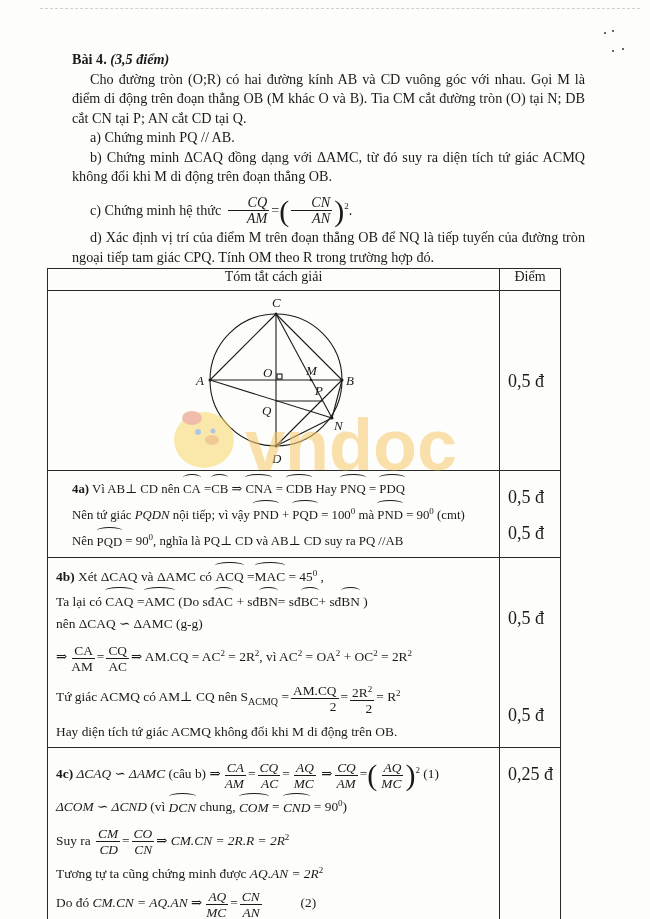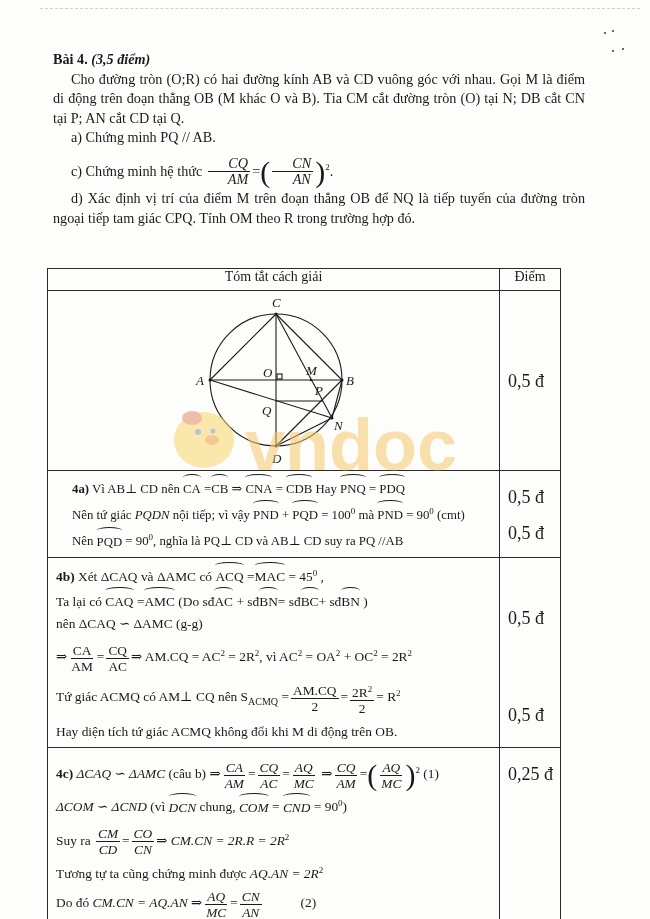--- a/index.html
+++ b/index.html
@@ -3,26 +3,26 @@
 <meta charset="utf-8">
 <style>
   * { box-sizing: border-box; margin: 0; padding: 0; }
   html, body { width: 650px; height: 919px; background: #fdfdfb; overflow: hidden; }
   body { position: relative; font-family: "Liberation Serif", "DejaVu Serif", serif; color: #1a1a1a; font-size: 14.2px; }
   .topline { position: absolute; left: 40px; top: 8px; width: 600px; height: 1px; border-top: 1px dashed #cfcfcf; }
   .specks { position: absolute; right: 20px; top: 30px; width: 30px; height: 30px; }
   .specks i { position: absolute; width: 2px; height: 2px; background: #333; border-radius: 50%; }
 
   .problem { position: absolute; left: 53px; top: 50px; width: 532px; line-height: 19.5px; }
-  .problem p { text-align: justify; }
+  .problem p { text-align: justify; margin-left: 19px; }
   .indent { text-indent: 18px; }
   .title { font-weight: bold; }
   .title em { font-style: italic; }
   .m { font-style: italic; }
-  .frac { display: inline-flex; flex-direction: column; align-items: center; vertical-align: middle; line-height: 15px; margin: 0 2px; }
+  .frac { display: inline-flex; flex-direction: column; align-items: flex-end; vertical-align: middle; line-height: 15px; margin: 0 2px; }
   .frac .num { border-bottom: 1px solid #1a1a1a; padding: 0 2px; }
   .frac .den { padding: 0 2px; }
   .paren { font-size: 30px; vertical-align: middle; line-height: 30px; font-weight: 300; }
   sup { font-size: 9px; }
   sub { font-size: 10px; }
   .arc { display: inline-block; position: relative; padding-top: 3px; }
   .arc::before { content: ""; position: absolute; left: 0; right: 0; top: -1px; height: 6px; border-top: 1px solid #1a1a1a; border-radius: 50% 50% 0 0; }
 
   table.sol { position: absolute; left: 47px; top: 268px; width: 514px; border-collapse: collapse; }
   table.sol td, table.sol th { border: 1.3px solid #2a2a2a; vertical-align: top; }
@@ -48,20 +48,21 @@
   <i style="left:4px;top:2px"></i>
     <i style="left:12px;top:0px"></i>
     <i style="left:22px;top:18px"></i>
     <i style="left:12px;top:20px"></i>
 </div>
 
 <div class="problem">
   <p><span class="title"><span>Bài 4.</span> <em>(3,5 điểm)</em></span></p>
   <p class="indent">Cho đường tròn (O;R) có hai đường kính AB và CD vuông góc với nhau. Gọi M là điểm di động trên đoạn thẳng OB (M khác O và B). Tia CM cắt đường tròn (O) tại N; DB cắt CN tại P; AN cắt CD tại Q.</p>
   <p class="indent">a) Chứng minh PQ // AB.</p>
+  <p class="indent">b) Chứng minh ΔCAQ đồng dạng với ΔAMC, từ đó suy ra diện tích tứ giác ACMQ không đổi khi M di động trên đoạn thẳng OB.</p>
   <p class="indent" style="line-height:38px;">
     <span>c) Chứng minh hệ thức</span>
     <span class="frac m">
         <span class="num">CQ</span>
         <span class="den">AM</span>
       </span>=<span class="paren">(</span><span class="frac m">
         <span class="num">CN</span>
         <span class="den">AN</span>
       </span><span class="paren">)</span><sup>2</sup>.
   </p>

